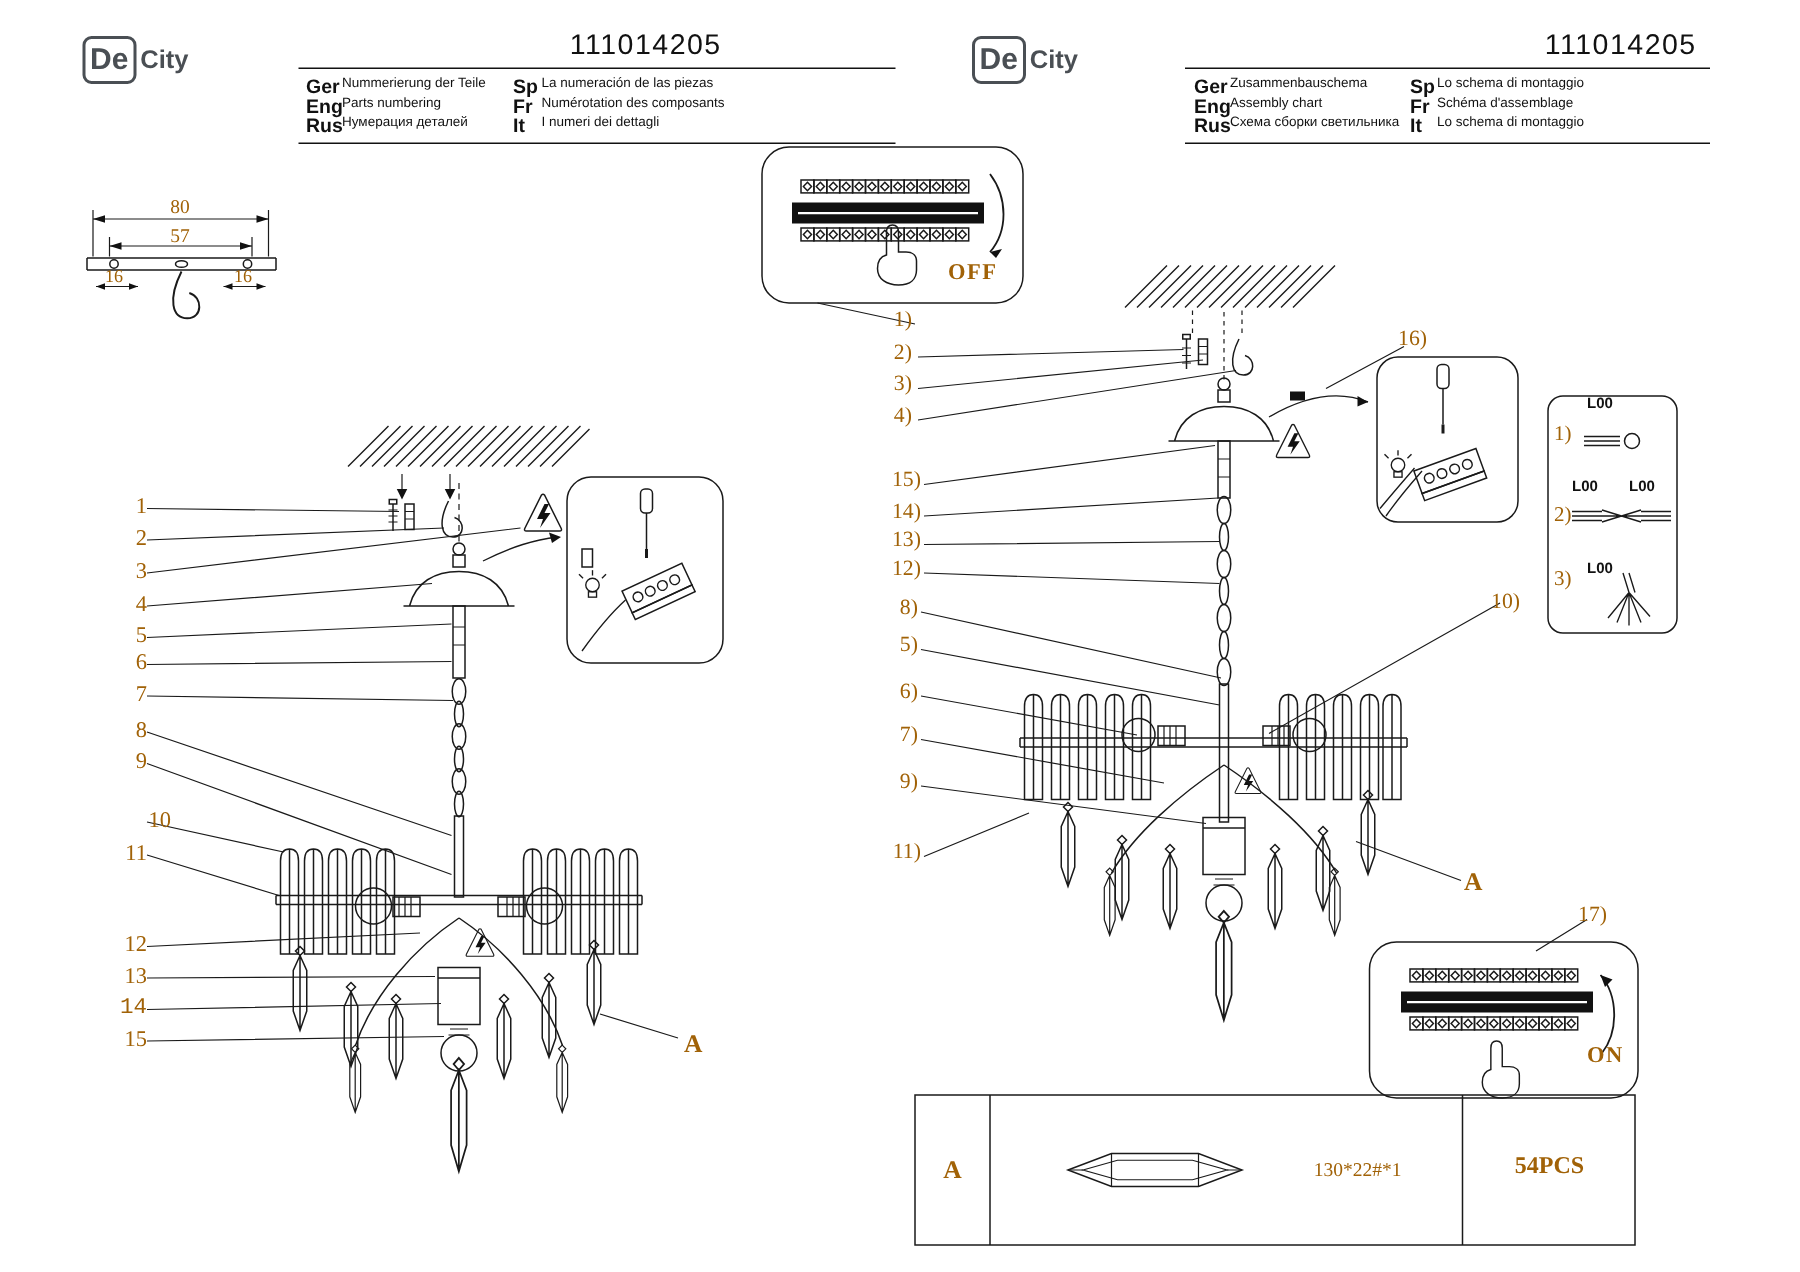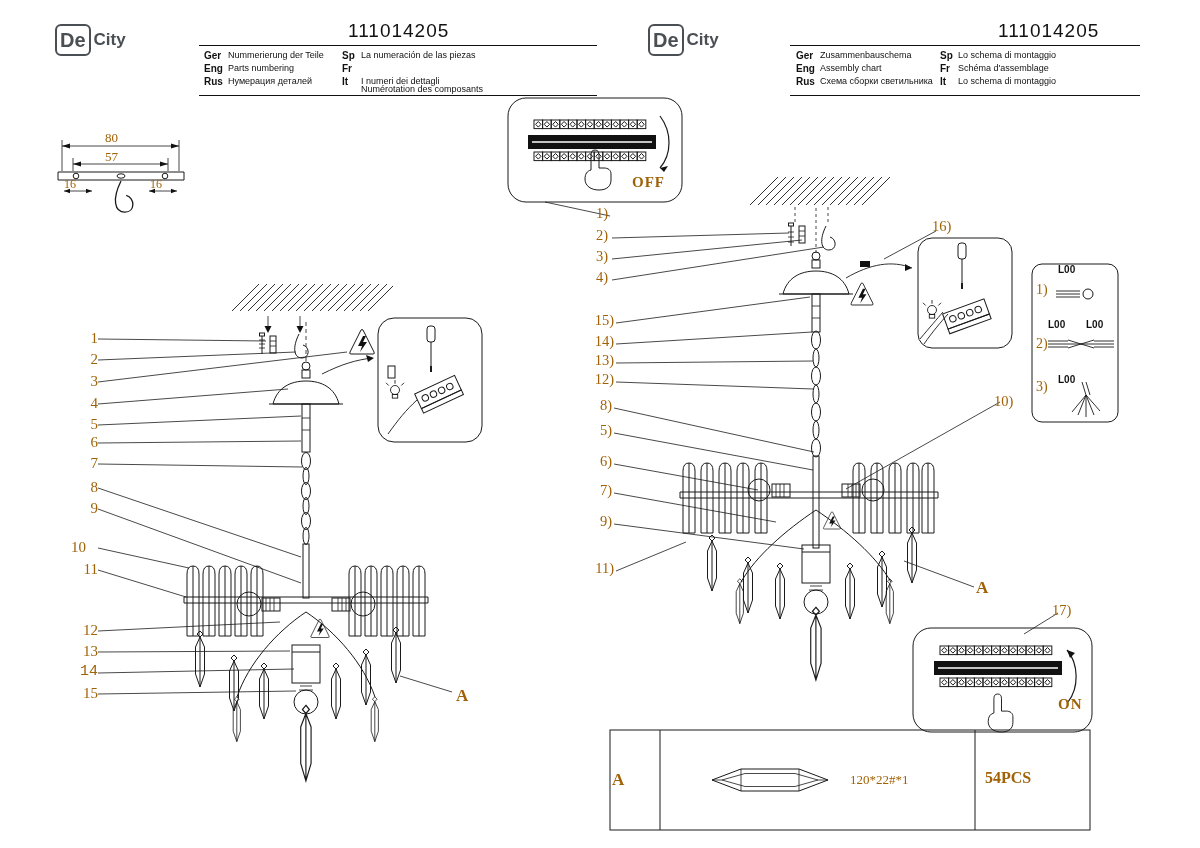--- a/index.html
+++ b/index.html
@@ -2,23 +2,23 @@
 <html><head>
 <meta charset="utf-8">
 <style>
   html,body{margin:0;padding:0;background:#fff;}
   #page{position:relative;width:1200px;height:848px;background:#ffffff;overflow:hidden;}
   .abs{position:absolute;}
   .ser{font-family:"Liberation Serif",serif;color:#a16207;}
   .san{font-family:"Liberation Sans",sans-serif;color:#111;}
   .callout{font-size:15px;width:38px;text-align:right;line-height:1.1;}
   .rcallout{font-size:14.5px;width:42px;text-align:right;line-height:1.1;}
-  .ctr{text-align:left;}
+  .ctr{text-align:center;}
   .hline{position:absolute;height:1px;background:#111;}
-  .langcode{font-weight:bold;font-size:10px;}
+  .langcode{font-weight:bold;font-size:13px;}
   .langtext{font-size:9px;}
   .model{font-size:19px;letter-spacing:1px;}
   .logo{position:absolute;display:flex;align-items:center;gap:3px;font-family:"Liberation Sans",sans-serif;font-weight:bold;color:#4a4f54;}
   .logo-box{border:2.5px solid #4a4f54;border-radius:6px;padding:4px 3px;font-size:20px;line-height:20px;}
   .logo-city{font-size:17px;}
   .l00{font-size:10px;font-weight:bold;font-family:"Liberation Sans",sans-serif;color:#111;}
   svg{position:absolute;left:0;top:0;}
 </style>
 </head>
 <body>
@@ -316,21 +316,21 @@
 
 <span class="abs san langcode" style="left:204px;top:50px;">Ger</span>
 <span class="abs san langtext" style="left:228px;top:50px;">Nummerierung der Teile</span>
 <span class="abs san langcode" style="left:204px;top:63px;">Eng</span>
 <span class="abs san langtext" style="left:228px;top:63px;">Parts numbering</span>
 <span class="abs san langcode" style="left:204px;top:76px;">Rus</span>
 <span class="abs san langtext" style="left:228px;top:76px;">Нумерация деталей</span>
 <span class="abs san langcode" style="left:342px;top:50px;">Sp</span>
 <span class="abs san langtext" style="left:361px;top:50px;">La numeración de las piezas</span>
 <span class="abs san langcode" style="left:342px;top:63px;">Fr</span>
-<span class="abs san langtext" style="left:361px;top:63px;margin-top:21px;">Numérotation des composants</span>
+<span class="abs san langtext" style="left:361px;top:63px;">Numérotation des composants</span>
 <span class="abs san langcode" style="left:342px;top:76px;">It</span>
 <span class="abs san langtext" style="left:361px;top:76px;">I numeri dei dettagli</span>
 
 <div class="logo" style="left:648px;top:24px;">
   <span class="logo-box">De</span>
   <span class="logo-city">City</span>
 </div>
 <div class="abs san model ctr" style="left:998px;top:20px;width:165px;">111014205</div>
 <div class="hline" style="left:790px;top:45px;width:350px;"></div>
 <div class="hline" style="left:790px;top:95px;width:350px;"></div>
@@ -355,21 +355,21 @@
 
 <div class="abs ser callout" style="left:60px;top:330px;">1</div>
 <div class="abs ser callout" style="left:60px;top:351px;">2</div>
 <div class="abs ser callout" style="left:60px;top:373px;">3</div>
 <div class="abs ser callout" style="left:60px;top:395px;">4</div>
 <div class="abs ser callout" style="left:60px;top:416px;">5</div>
 <div class="abs ser callout" style="left:60px;top:434px;">6</div>
 <div class="abs ser callout" style="left:60px;top:455px;">7</div>
 <div class="abs ser callout" style="left:60px;top:479px;">8</div>
 <div class="abs ser callout" style="left:60px;top:500px;">9</div>
-<div class="abs ser callout" style="left:48px;top:539px;">10</div>
+<div class="abs ser callout" style="left:76px;top:539px;">10</div>
 <div class="abs ser callout" style="left:60px;top:561px;">11</div>
 <div class="abs ser callout" style="left:60px;top:622px;">12</div>
 <div class="abs ser callout" style="left:60px;top:643px;">13</div>
 <div class="abs ser callout" style="left:60px;top:664px;font-family:Liberation Mono, monospace;">14</div>
 <div class="abs ser callout" style="left:60px;top:685px;">15</div>
 <div class="abs ser" style="left:456px;top:686px;font-size:17px;font-weight:bold;">A</div>
 
 <div class="abs ser rcallout" style="left:566px;top:206px;">1)</div>
 <div class="abs ser rcallout" style="left:566px;top:228px;">2)</div>
 <div class="abs ser rcallout" style="left:566px;top:249px;">3)</div>
@@ -394,16 +394,16 @@
 
 <div class="abs ser" style="left:1036px;top:282px;font-size:14px;">1)</div>
 <div class="abs l00" style="left:1058px;top:264px;">L00</div>
 <div class="abs ser" style="left:1036px;top:336px;font-size:14px;">2)</div>
 <div class="abs l00" style="left:1048px;top:319px;">L00</div>
 <div class="abs l00" style="left:1086px;top:319px;">L00</div>
 <div class="abs ser" style="left:1036px;top:379px;font-size:14px;">3)</div>
 <div class="abs l00" style="left:1058px;top:374px;">L00</div>
 
 <div class="abs ser ctr" style="left:612px;top:770px;width:46px;font-size:17px;font-weight:bold;">A</div>
-<div class="abs ser ctr" style="left:850px;top:772px;width:110px;font-size:13px;">120*22#*1</div>
+<div class="abs ser ctr" style="left:850px;top:772px;width:110px;font-size:13px;">130*22#*1</div>
 <div class="abs ser ctr" style="left:985px;top:769px;width:96px;font-size:16px;font-weight:bold;">54PCS</div>
 
 </div>
 
 </body></html>

